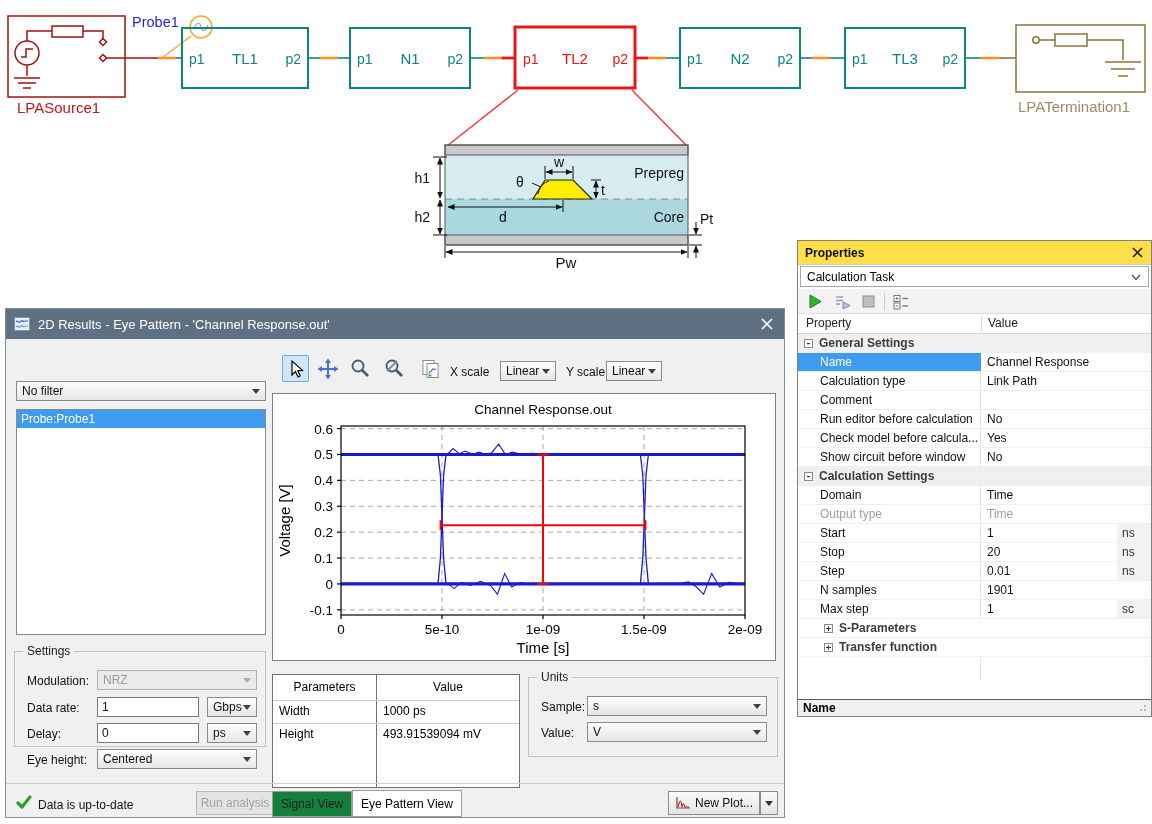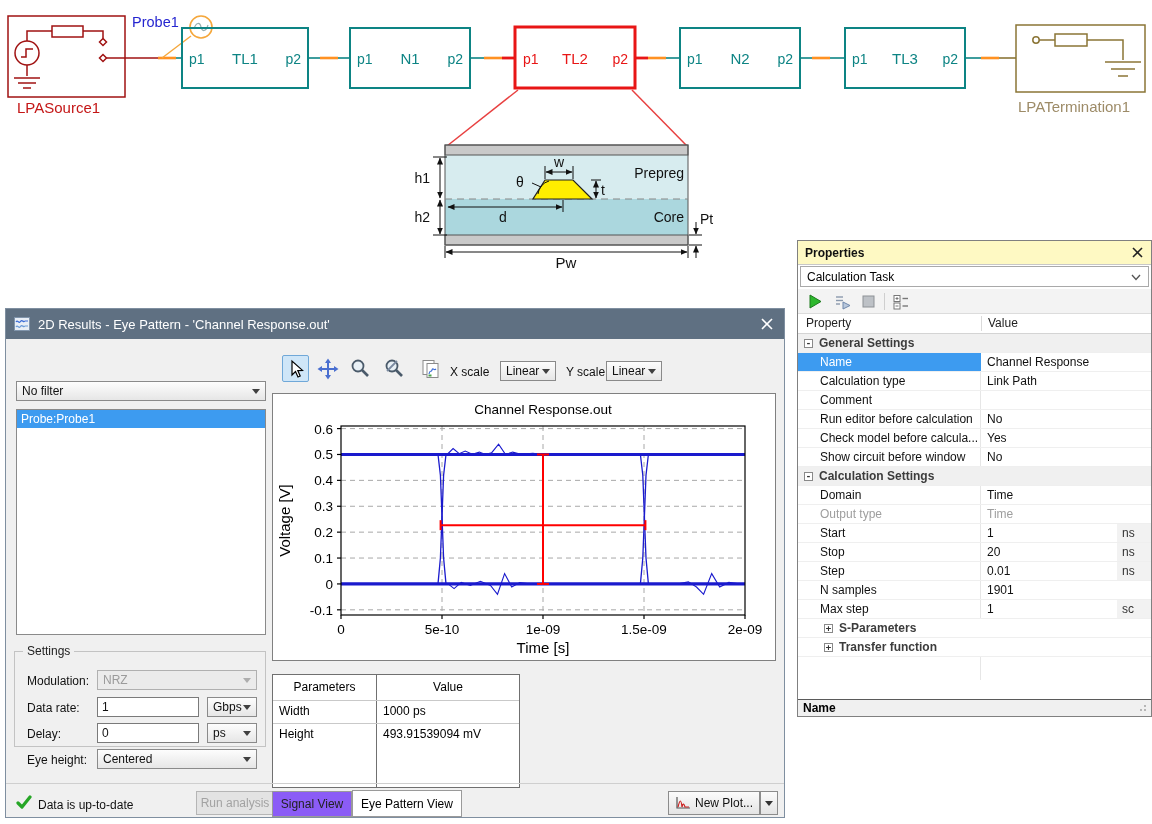--- a/index.html
+++ b/index.html
@@ -41,28 +41,28 @@
   .ptable .coldiv { position:absolute; left:103px; top:0; bottom:0; width:1px; background:#707070; }
   .ptable .rline { position:absolute; left:0; right:0; height:1px; background:#c9c9c9; }
   .ptable .cell { position:absolute; height:22px; line-height:22px; }
 
   .btn { position:absolute; font-size:12px; display:flex; align-items:center; justify-content:center;
          background:linear-gradient(#fbfbfb,#e4e4e4); border:1px solid #8c8c8c; color:#111; }
   .btn.disabled { background:#e3e3e3; border-color:#b5b5b5; color:#a2a2a2; }
 
   .tab { position:absolute; font-size:12px; display:flex; align-items:center; justify-content:center;
          border:1px solid #9a9a9a; }
-  .tab.inactive { background:#8b5cf6; color:#222; }
+  .tab.inactive { background:#15803d; color:#222; }
   .tab.active { background:#ffffff; color:#000; }
 
   .statusline { position:absolute; left:0; top:474px; width:778px; height:1px; background:#cfcfcf; }
 
   
   .props { position:absolute; left:797px; top:240px; width:355px; height:477px; background:#fff; border:1px solid #808080; }
-  .props .phdr { position:absolute; left:0; top:0; width:353px; height:24px; background:#fef9c3; border-bottom:1px solid #c8c8c8;
+  .props .phdr { position:absolute; left:0; top:0; width:353px; height:24px; background:#fde047; border-bottom:1px solid #c8c8c8;
                  display:flex; align-items:center; }
   .props .phdr .t { font-size:12px; font-weight:bold; color:#111; margin-left:7px; }
   .props .pcombo { position:absolute; left:2px; top:25px; width:349px; height:21px; background:#fff; border:1px solid #a9a9a9;
                    font-size:12px; display:flex; align-items:center; padding-left:6px; }
   .props .ptool { position:absolute; left:0; top:48px; width:353px; height:25px; background:#f3f3f3; border-bottom:1px solid #dcdcdc; }
   .props .colhdr { position:absolute; left:0; top:73px; width:353px; height:20px; border-bottom:1px solid #d4d4d4; font-size:12px; color:#222; }
   .props .colhdr .cdiv { position:absolute; left:183px; top:2px; bottom:2px; width:1px; background:#dadada; }
   .prop-rows { position:absolute; left:0; top:93px; width:353px; }
   .prop-row { display:flex; height:19px; font-size:12px; align-items:stretch; border-bottom:1px solid #efefef; background:#fff; }
   .prop-row .pl { width:183px; padding-left:22px; display:flex; align-items:center; border-right:1px solid #e6e6e6; color:#111;
@@ -398,20 +398,33 @@
       <div class="hdr" style="left:104px;width:142px;">Value</div>
       <div class="coldiv"></div>
       <div class="rline" style="top:25px;"></div>
       <div class="rline" style="top:48px;"></div>
       <div class="cell" style="left:6px;top:25px;">Width</div>
       <div class="cell" style="left:110px;top:25px;">1000 ps</div>
       <div class="cell" style="left:6px;top:48px;">Height</div>
       <div class="cell" style="left:110px;top:48px;">493.91539094 mV</div>
     </div>
 
+    <div class="groupbox" style="left:522px;top:368px;width:250px;height:80px;">
+      <span class="legend" style="background:#f0f0f0;">Units</span>
+      <span class="lbl" style="left:12px;top:22px;">Sample:</span>
+      <div class="combo" style="left:58px;top:18px;width:180px;height:20px;position:absolute;">
+        <span>s</span>
+          <span class="arr"></span>
+      </div>
+      <span class="lbl" style="left:12px;top:48px;">Value:</span>
+      <div class="combo" style="left:58px;top:44px;width:180px;height:20px;position:absolute;">
+        <span>V</span>
+          <span class="arr"></span>
+      </div>
+    </div>
 
     <div class="statusline"></div>
     <svg style="position:absolute;left:10px;top:485px;" width="16" height="16" viewBox="0 0 16 16">
       <polyline points="2,9 6,13 14,3" fill="none" stroke="#26a626" stroke-width="3.2" stroke-linecap="round" stroke-linejoin="round"></polyline>
     </svg>
     <span class="lbl" style="left:32px;top:489px;">Data is up-to-date</span>
     <div class="btn disabled" style="left:190px;top:482px;width:78px;height:24px;">Run analysis</div>
     <div class="tab inactive" style="left:266px;top:482px;width:80px;height:26px;">Signal View</div>
     <div class="tab active" style="left:346px;top:481px;width:110px;height:27px;">Eye Pattern View</div>
     <div class="btn" style="left:662px;top:482px;width:92px;height:24px;justify-content:flex-start;padding-left:6px;">

